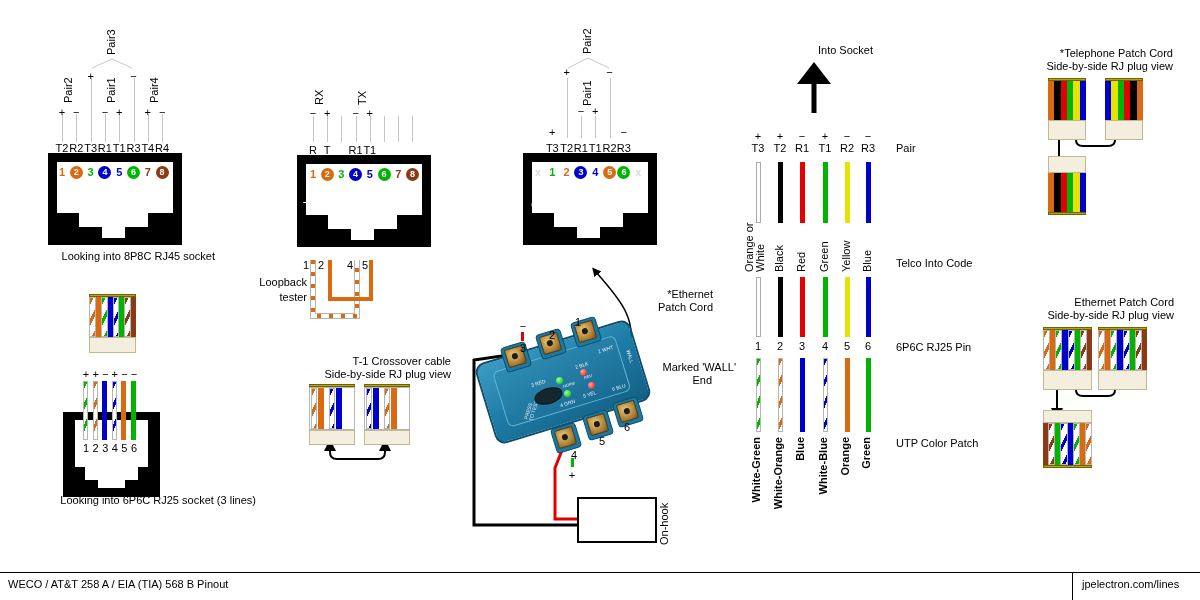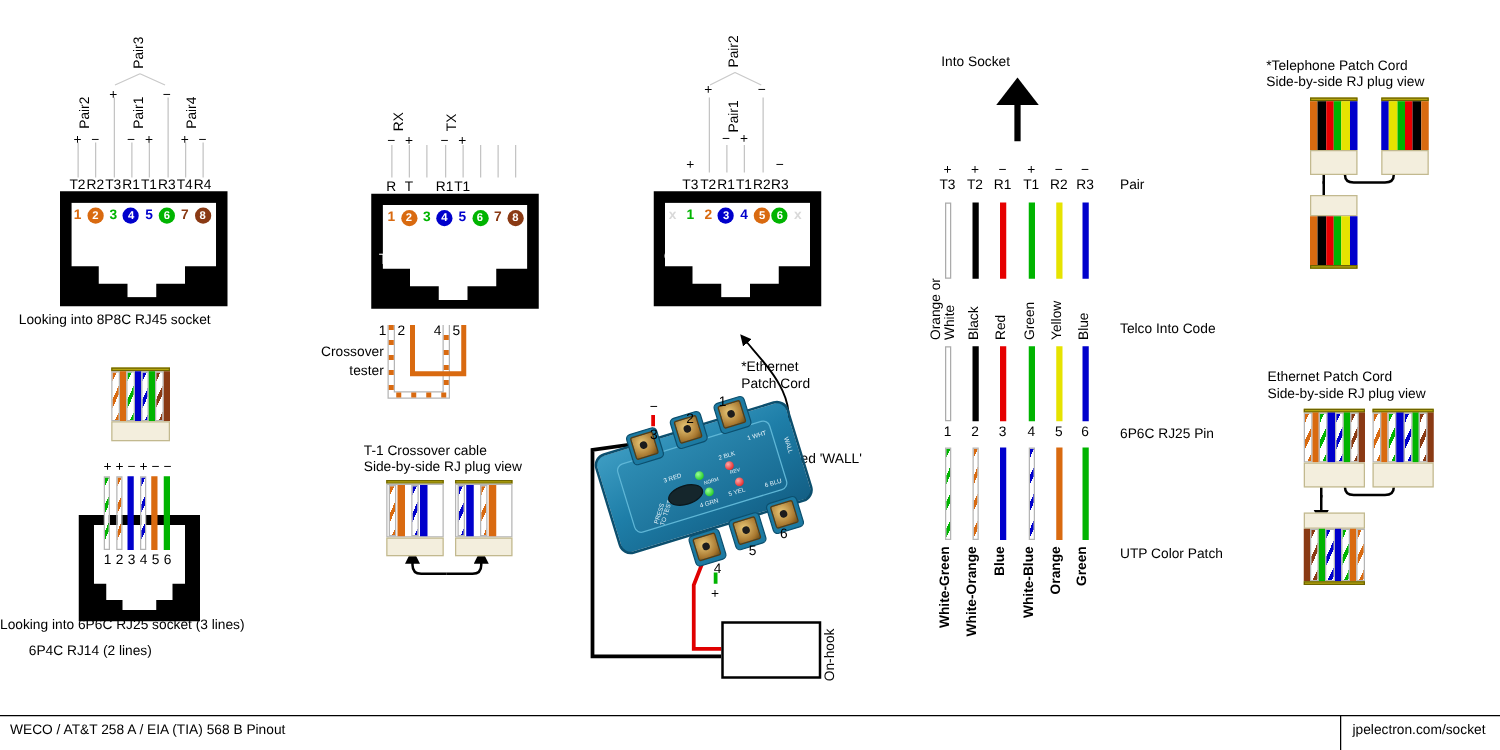--- a/index.html
+++ b/index.html
@@ -1,19 +1,19 @@
 <!DOCTYPE html>
 <html><head>
 <meta charset="utf-8">
 <style>
   html,body{margin:0;padding:0;background:#fff;}
   #canvas{position:relative;width:1200px;height:600px;overflow:hidden;background:#fff;
           font-family:"Liberation Sans",sans-serif;font-size:11px;color:#000;}
   .abs{position:absolute;}
-  .ctr{text-align:left;}
+  .ctr{text-align:right;}
   .rgt{text-align:right;}
   .rotb{position:absolute;transform:rotate(-90deg);transform-origin:0 0;white-space:pre;line-height:11px;}
   .rott{position:absolute;transform:rotate(-90deg) translateX(-100%);transform-origin:0 0;white-space:pre;line-height:11px;font-weight:bold;}
   svg{position:absolute;left:0;top:0;}
   #footer-line{position:absolute;left:0;top:572px;width:1200px;height:1px;background:#000;}
   #footer-div{position:absolute;left:1072px;top:572px;width:1px;height:28px;background:#000;}
 </style>
 </head>
 <body>
 <div id="canvas">
@@ -59,25 +59,24 @@
     <path d="M613,542 A9,9 0 0 1 630,538" stroke="#000" stroke-width="1.2" fill="none"></path>
   </svg>
 
   <div class="rotb" style="left:106px;top:55px">Pair3</div>
   <div class="rotb" style="left:63px;top:103px">Pair2</div>
   <div class="rotb" style="left:106px;top:103px">Pair1</div>
   <div class="rotb" style="left:149px;top:103px">Pair4</div>
   <div class="abs ctr" style="left:15px;top:250px;width:200px">Looking into 8P8C RJ45 socket</div>
 
   <div class="abs ctr" style="left:0px;top:494px;width:256px">Looking into 6P6C RJ25 socket (3 lines)</div>
-  <div class="abs ctr" style="left:23px;top:515px;width:256px">6P4C RJ14 (2 lines)</div>
 
   <div class="rotb" style="left:314px;top:105px">RX</div>
   <div class="rotb" style="left:357px;top:105px">TX</div>
-  <div class="abs rgt" style="left:245px;top:276px;width:62px">Crossover</div>
+  <div class="abs rgt" style="left:245px;top:276px;width:62px">Loopback</div>
   <div class="abs rgt" style="left:245px;top:291px;width:62px">tester</div>
   <div class="abs ctr" style="left:291px;top:355px;width:160px">T-1  Crossover cable</div>
   <div class="abs ctr" style="left:291px;top:368px;width:160px">Side-by-side RJ plug view</div>
 
   <div class="rotb" style="left:582px;top:54px">Pair2</div>
   <div class="rotb" style="left:582px;top:106px">Pair1</div>
 
   <div class="abs ctr" style="left:593px;top:288px;width:120px">*Ethernet</div>
   <div class="abs ctr" style="left:593px;top:301px;width:120px">Patch Cord</div>
   <div class="abs ctr" style="left:616px;top:361px;width:120px">Marked 'WALL'</div>
@@ -93,21 +92,21 @@
   <div class="abs" style="left:896px;top:437px">UTP Color Patch</div>
 
   <div class="abs ctr" style="left:1013px;top:47px;width:160px">*Telephone Patch Cord</div>
   <div class="abs ctr" style="left:1013px;top:60px;width:160px">Side-by-side RJ plug view</div>
   <div class="abs ctr" style="left:1014px;top:296px;width:160px">Ethernet Patch Cord</div>
   <div class="abs ctr" style="left:1014px;top:309px;width:160px">Side-by-side RJ plug view</div>
 
   <div id="footer-line"></div>
   <div id="footer-div"></div>
   <div class="abs" style="left:8px;top:578px">WECO  /  AT&amp;T 258 A  /  EIA (TIA) 568 B  Pinout</div>
-  <div class="abs" style="left:1082px;top:578px">jpelectron.com/socket</div>
+  <div class="abs" style="left:1082px;top:578px">jpelectron.com/lines</div>
 
   <div id="builds">
       <div style="position: absolute; left: 48px; top: 153px; width: 134px; height: 92px; background: rgb(0, 0, 0);">
         <div style="position: absolute; left: 9px; top: 9px; width: 116px; height: 76px; background: rgb(255, 255, 255); clip-path: polygon(0px 0px, 116px 0px, 116px 51px, 91px 51px, 91px 65px, 68px 65px, 68px 76px, 45px 76px, 45px 65px, 22px 65px, 22px 51px, 0px 51px);"></div>
       </div>
       <div style="position: absolute; left: 62px; top: 198px; color: rgb(255, 255, 255); font-size: 12px; white-space: pre;">Ethernet</div>
       <div style="position: absolute; left: 50px; top: 166px; width: 24px; text-align: center; color: rgb(217, 106, 16); font-weight: bold; white-space: pre;">1</div>
       <div style="position: absolute; left: 69.8px; top: 166px; width: 13px; height: 13px; border-radius: 50%; background: rgb(217, 106, 16); color: rgb(255, 255, 255); font: bold 9px / 13px &quot;Liberation Sans&quot;, sans-serif; text-align: center;">2</div>
       <div style="position: absolute; left: 78.6px; top: 166px; width: 24px; text-align: center; color: rgb(0, 180, 0); font-weight: bold; white-space: pre;">3</div>
       <div style="position: absolute; left: 98.4px; top: 166px; width: 13px; height: 13px; border-radius: 50%; background: rgb(0, 0, 204); color: rgb(255, 255, 255); font: bold 9px / 13px &quot;Liberation Sans&quot;, sans-serif; text-align: center;">4</div>

